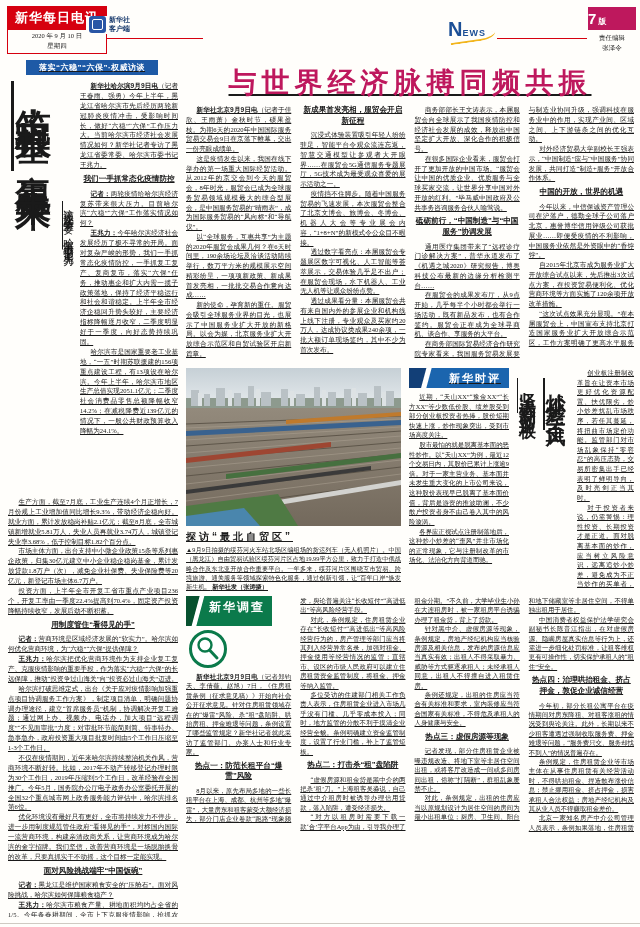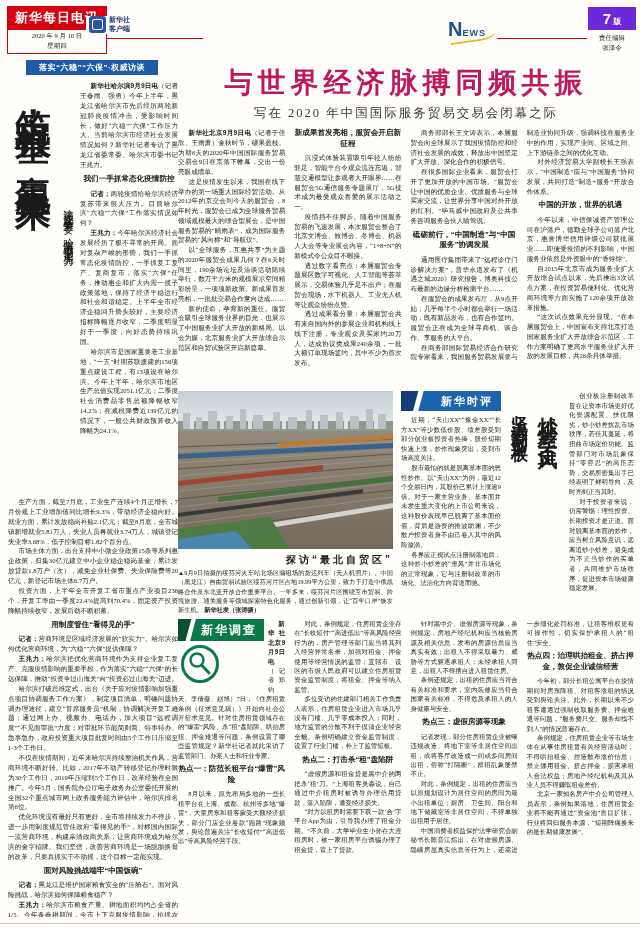--- a/index.html
+++ b/index.html
@@ -23,29 +23,29 @@
   .appicon::after { content:""; position:absolute; inset:3px; border:1px solid #fff; border-radius:2px; }
   .apptext { font-size:7px; font-weight:bold; color:#1b3c6e; line-height:1.25; font-family:"Liberation Sans",sans-serif; }
   .section-title { position:absolute; left:50%; top:12px; transform:translateX(-50%);
                    color:#c3151b; font-size:28px; font-weight:900; letter-spacing:4px;
                    font-family:"Liberation Serif",serif; white-space:nowrap; }
   .newslogo { position:absolute; left:448px; top:18px; width:52px; height:26px; }
   .nbig { font:900 20px "Liberation Sans",sans-serif; color:#1c4f96; }
   .nsmall { font:900 9px "Liberation Sans",sans-serif; color:#1c4f96; letter-spacing:1px; }
   .nswoosh { position:absolute; left:2px; top:16px; width:46px; height:8px;
              border-bottom:2.5px solid #f2b51d; border-radius:0 0 60%/14px 0; transform:rotate(-8deg); }
-  .pagebox { position:absolute; left:588px; top:7px; width:48px; height:23px; background:#6d28d9;
-             color:#fff; text-align:center; line-height:23px; }
+  .pagebox { position:absolute; left:588px; top:7px; width:48px; height:23px; background:#be185d;
+             color:#fff; line-height:23px; }
   .pn { font:900 15px "Liberation Sans",sans-serif; }
   .pb { font:bold 8px "Liberation Sans",sans-serif; margin-left:2px; }
   .editor { position:absolute; left:588px; top:33px; width:48px; text-align:center;
             font-size:6.5px; line-height:1.5; color:#222; }
 
   
-  .content { position:absolute; top:58px; left:8px; right:6px; bottom:5px; display:flex; overflow:hidden; }
+  .content { position:absolute; top:58px; left:8px; right:6px; bottom:5px; display:flex; gap:8px; overflow:hidden;text-decoration:underline; }
 
   
   .leftrail { width:170px; flex:none; overflow:hidden; }
   .banner { margin:2px 0 6px 18px; width:132px; background:#1e5aa6; color:#fff; text-align:center;
             font:bold 8px/15px "Liberation Sans",sans-serif; letter-spacing:.5px; }
   .lhead { display:flex; gap:5px; height:410px; overflow:hidden; }
   .vtitle { writing-mode:vertical-rl; font-size:36px; font-weight:900; letter-spacing:6px;
             line-height:1.1; width:44px; font-family:"Liberation Serif",serif; }
   .vsub { writing-mode:vertical-rl; font-size:10.5px; letter-spacing:2px; padding-top:120px; width:18px; color:#111; }
   .lcol { flex:1; font-size:6.6px; line-height:1.5; text-align:justify; overflow:hidden; }
@@ -58,41 +58,41 @@
   .mbody { height:258px; column-count:4; column-gap:9px; font-size:6.6px; line-height:1.48;
            text-align:justify; overflow:hidden; }
   .para { margin:0; text-indent:1.6em; }
   .para .lead { font-family:"Liberation Sans",sans-serif; }
   .colsub { text-align:center; font:bold 7.6px/1.4 "Liberation Sans",sans-serif; margin:4px 0; }
 
   
   .midrow { display:flex; margin-top:5px; height:228px; overflow:hidden; }
   .photo { width:215px; flex:none; }
   .photo svg { display:block; width:215px; height:158px; }
-  .captitle { text-align:right; font:bold 10px/1.3 "Liberation Sans",sans-serif; letter-spacing:3px; margin:4px 0 2px; }
+  .captitle { text-align:left; font:bold 10px/1.3 "Liberation Sans",sans-serif; letter-spacing:3px; margin:4px 0 2px; }
   .captext { font-size:6.2px; line-height:1.5; text-align:justify; color:#222; }
   .credit { font-family:"Liberation Sans",sans-serif; }
   .shiping { flex:1; display:flex; margin-left:8px; gap:6px; overflow:hidden; }
   .sp-left { width:100px; flex:none; }
   .sp-badge { height:20px; background:linear-gradient(105deg,#123f77 16%,#ffffff 17%,#ffffff 21%,#1b65ae 22%);
               color:#fff; display:flex; align-items:center; justify-content:flex-end;
               font:bold 11px "Liberation Sans",sans-serif; letter-spacing:2px; padding-right:8px; margin-bottom:4px; } 
   .sp-col { font-size:6.4px; line-height:1.5; text-align:justify; overflow:hidden; height:198px; }
   .sp-col2 { flex:1; height:222px; }
   .sp-vtitle { width:56px; flex:none; display:flex; flex-direction:row-reverse; justify-content:center; gap:4px; padding-top:10px; }
   .sp-t1 { writing-mode:vertical-rl; font:900 20px "Liberation Sans",sans-serif; letter-spacing:4px; }
   .sp-t2 { writing-mode:vertical-rl; font:900 17px "Liberation Sans",sans-serif; letter-spacing:5px; }
 
   
   .bottom h2 { text-align:center; font:900 20px "Liberation Sans",sans-serif; letter-spacing:.5px; margin:8px 0 3px; }
   .b-sub { text-align:center; font-size:12px; letter-spacing:3px; color:#222; margin-bottom:6px; }
   .b-body { height:238px; column-count:4; column-gap:9px; font-size:6.4px; line-height:1.47;
             text-align:justify; overflow:hidden; }
   .dc-badge { float:left; width:86px; margin:0 4px 3px 0; }
-  .dc-box { height:22px; background:linear-gradient(105deg,#07512f 14%,#ffffff 15%,#ffffff 19%,#0b7a4b 20%);
+  .dc-box { height:30px; background:linear-gradient(105deg,#07512f 14%,#ffffff 15%,#ffffff 19%,#0b7a4b 20%);
             color:#fff; text-align:right; font:bold 12px/22px "Liberation Sans",sans-serif;
             letter-spacing:2px; padding-right:7px; }
   .dc-mag { display:block; margin:3px 0 0 2px; }
 </style>
 </head>
 <body>
 
 <div class="page">
 
   <header class="hdr">
@@ -153,21 +153,20 @@
           <h4 class="colsub">面对风险挑战端牢“中国饭碗”</h4>
           <p class="para"><b class="lead">记者：</b>黑龙江是维护国家粮食安全的“压舱石”。面对风险挑战，哈尔滨如何保障粮食稳产？</p>
           <p class="para"><b class="lead">王兆力：</b>哈尔滨市粮食产量、耕地面积均约占全省的1/5。今年备春耕期间，全市上下克服疫情影响，抢抓农时，粮食作物播种面积稳定在3000万亩以上，目前长势良好，丰收在望。</p>
         </div>
     </aside>
 
     <main class="mainarea">
 
       <article class="main-article">
         <h1>与世界经济脉搏同频共振</h1>
-        <div class="mh2">写在 2020 年中国国际服务贸易交易会闭幕之际</div>
         <div class="mbody">
             <p class="para"><b class="lead">新华社北京9月9日电</b>（记者于佳欣、王雨萧）金秋时节，硕果盈枝。为期6天的2020年中国国际服务贸易交易会9日在京落下帷幕，交出一份亮眼成绩单。</p>
             <p class="para">这是疫情发生以来，我国在线下举办的第一场重大国际经贸活动。从2012年的京交会到今天的服贸会，8年时光，服贸会已成为全球服务贸易领域规模最大的综合型展会，是中国服务贸易的“晴雨表”，成为国际服务贸易的“风向标”和“导航仪”。</p>
             <p class="para">以“全球服务，互惠共享”为主题的2020年服贸会成果几何？在6天时间里，190余场论坛及洽谈活动陆续举行，数万平方米的规模展示空间精彩纷呈，一项项新政策、新成果首发亮相，一批批交易合作意向达成……</p>
             <p class="para">新的使命，孕育新的重任。服贸会吸引全球服务业界的目光，也展示了中国服务业扩大开放的新格局。以会为媒，北京服务业扩大开放综合示范区和自贸试验区开启新篇章。</p>
             <h4 class="colsub">新成果首发亮相，服贸会开启新征程</h4>
             <p class="para">沉浸式体验装置吸引年轻人纷纷驻足，智能平台令观众流连忘返，智慧交通模型让参观者大开眼界……在服贸会5G通信服务专题展厅，5G技术成为最受观众喜爱的展示活动之一。</p>
             <p class="para">疫情挡不住脚步。随着中国服务贸易的飞速发展，本次服贸会整合了北京文博会、旅博会、冬博会、机器人大会等专业展会内容，“1+8+N”的新模式令公众目不暇接。</p>
             <p class="para">透过数字看亮点：本届服贸会专题展区数字可视化、人工智能等荟萃展示，交易体验几乎足不出户；在服贸会现场，水下机器人、工业无人机等让观众纷纷点赞。</p>
             <p class="para">透过成果看分量：本届服贸会共有来自国内外的参展企业和机构线上线下注册，专业观众及买家约20万人，达成协议类成果240余项，一批大额订单现场签约，其中不少为首次发布。</p>

